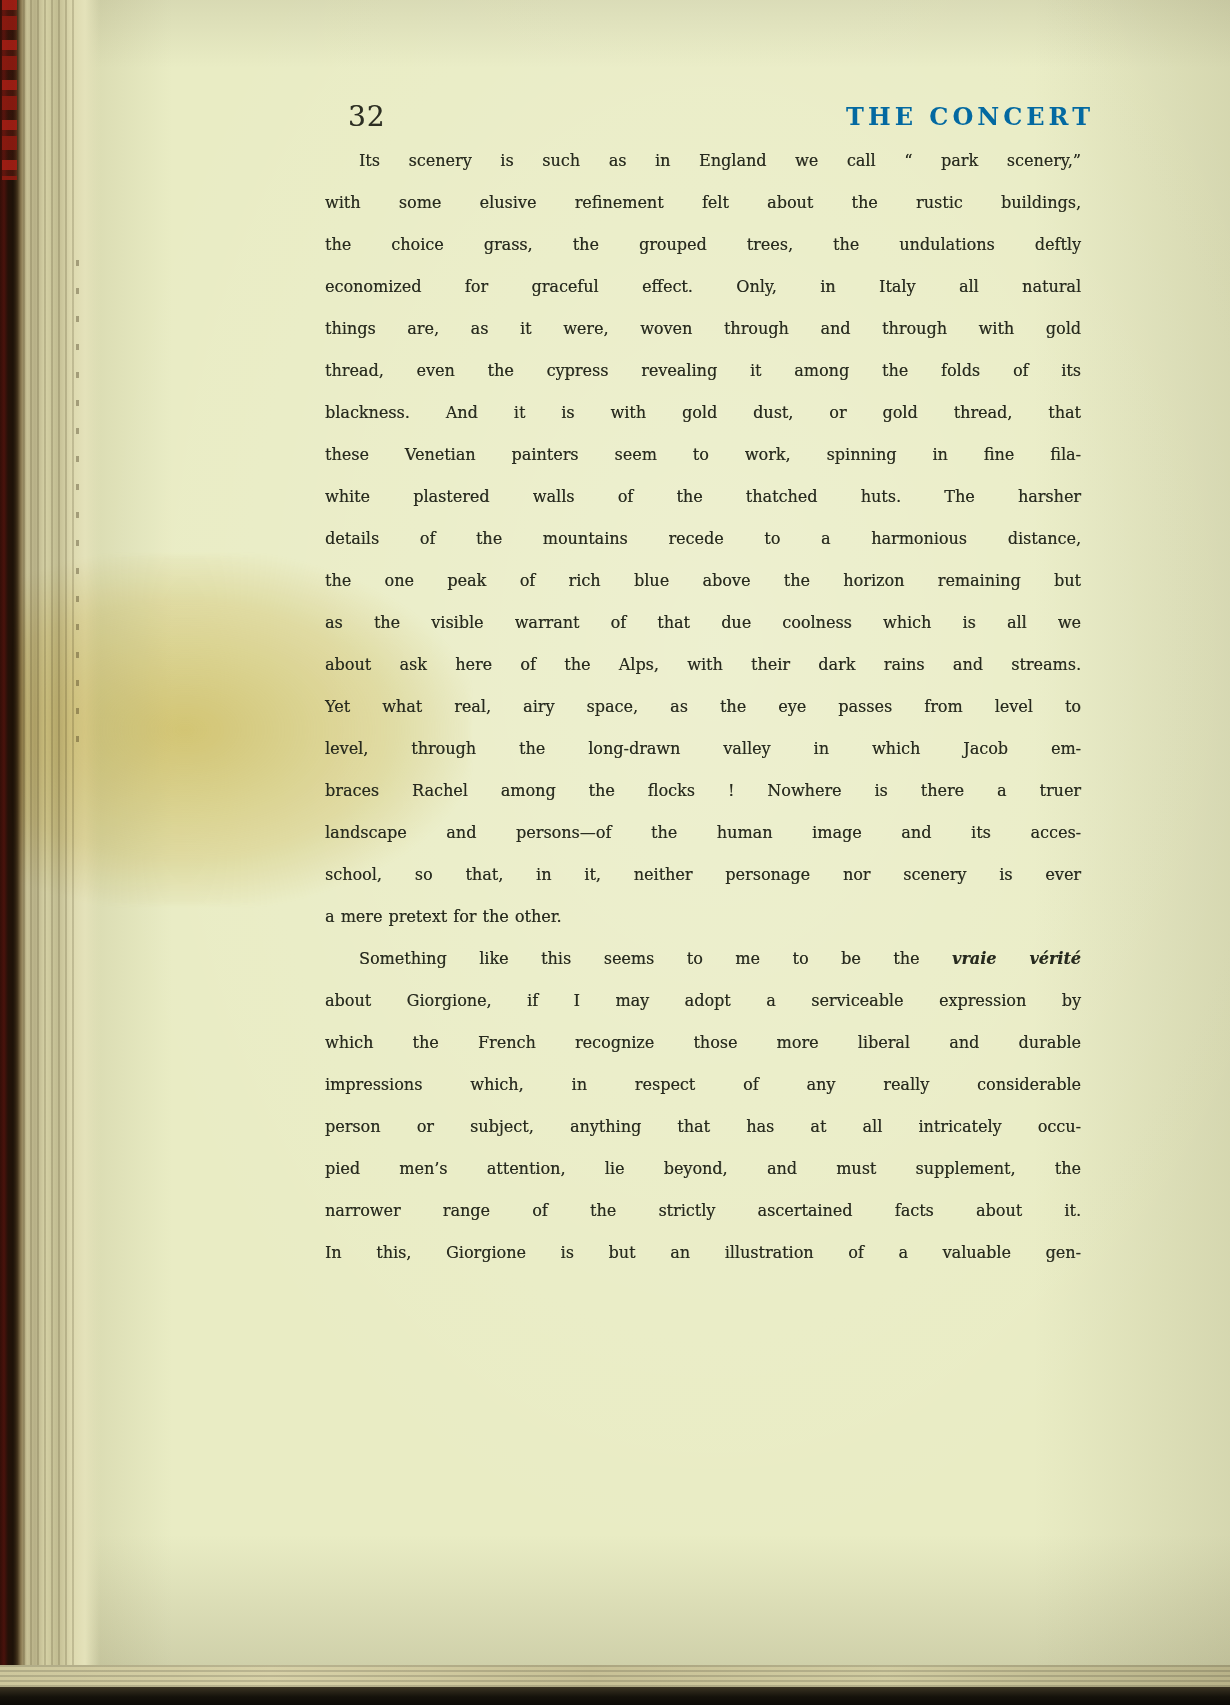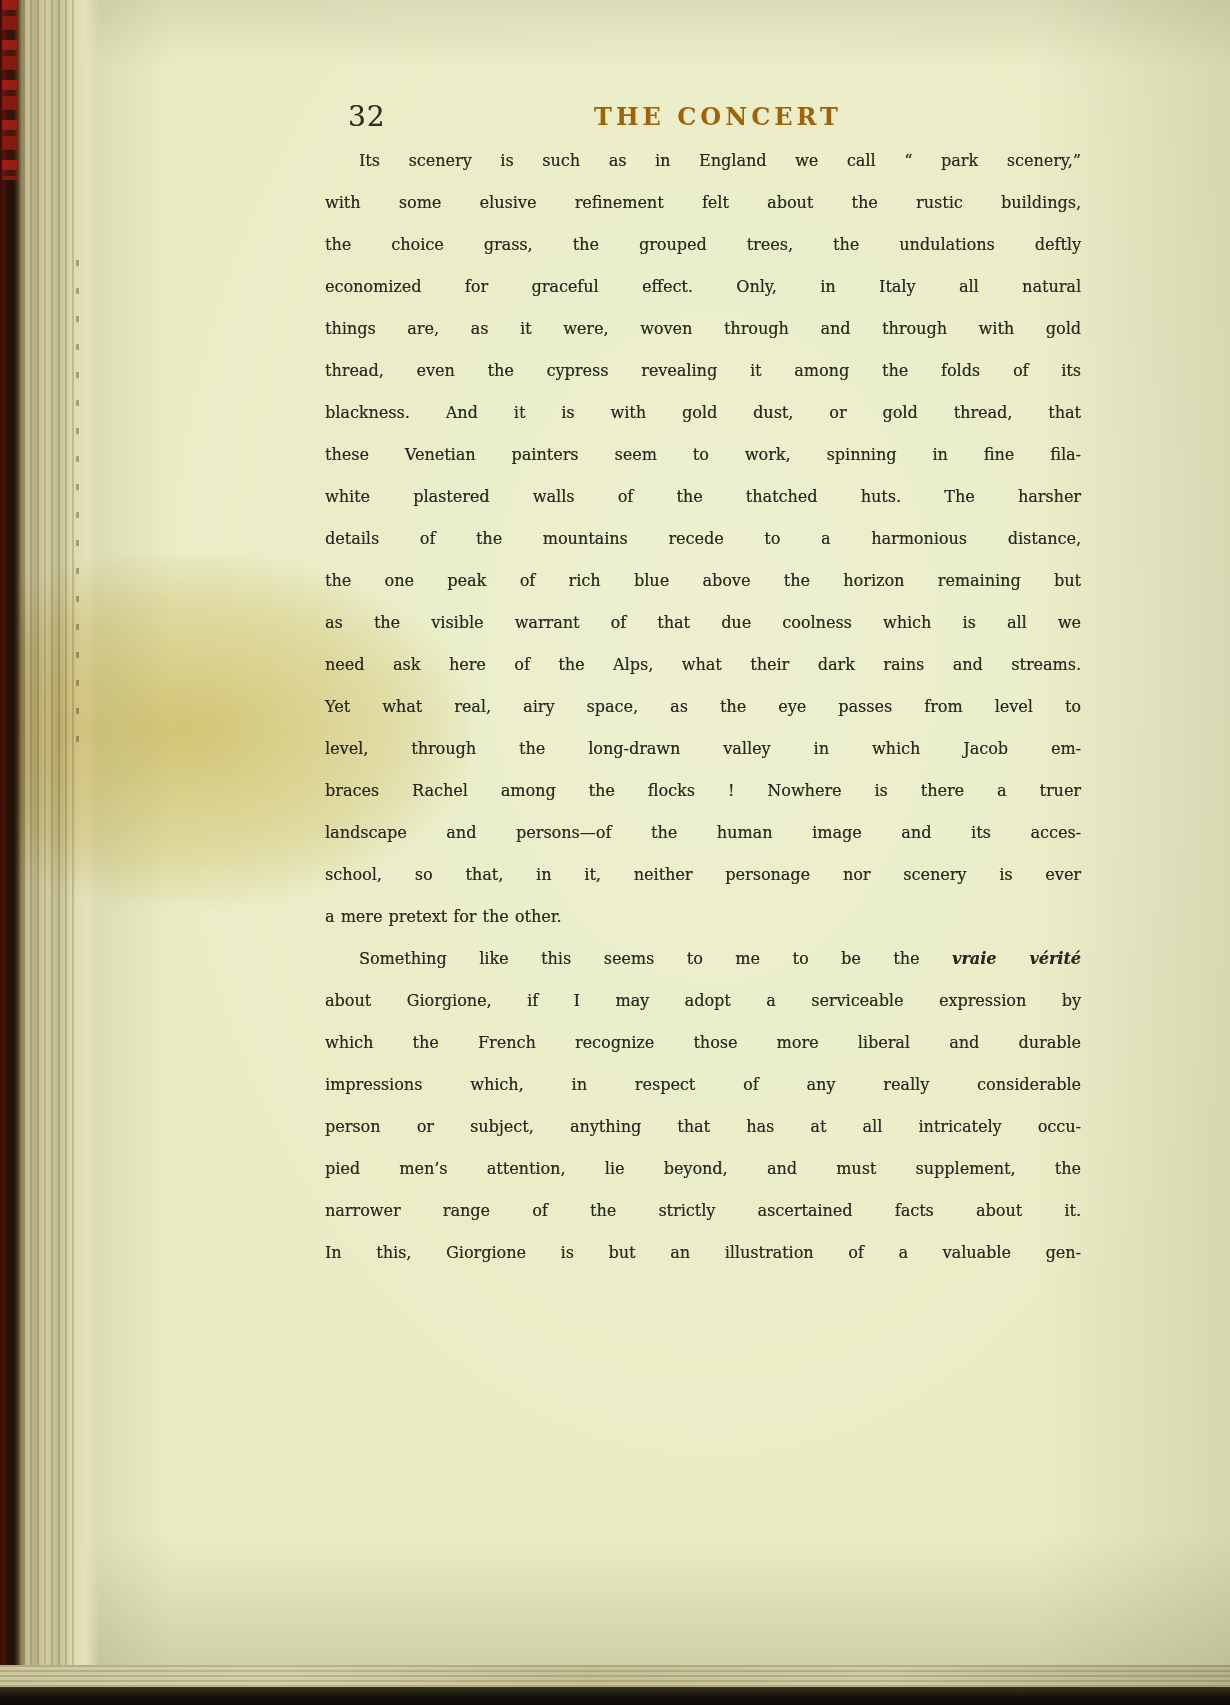--- a/index.html
+++ b/index.html
@@ -96,25 +96,25 @@
     position: absolute;
     left: 6px; top: 2px;
     font-size: 28px;
     letter-spacing: 1px;
     color: #2c2e22;
     text-shadow: 0.3px 0.3px 0 rgba(44,46,34,0.5);
   }
   .running-head {
     position: absolute;
     left: 0; right: 0; top: 4px;
-    text-align: center;
+    text-align: right;
     font-size: 24px;
     font-weight: 700;
     letter-spacing: 4px;
-    color: #a16207;
+    color: #0369a1;
   }
   .text-block {
     position: absolute;
     top: 140px; left: 325px;
     width: 756px;
     font-size: 16px;
     line-height: 42px;
     word-spacing: 1px;
     text-shadow: 0.3px 0.3px 0 rgba(39,42,30,0.55);
   }
@@ -153,21 +153,21 @@
           <div class="line">the choice grass, the grouped trees, the undulations deftly</div>
           <div class="line">economized for graceful effect.  Only, in Italy all natural</div>
           <div class="line">things are, as it were, woven through and through with gold</div>
           <div class="line">thread, even the cypress revealing it among the folds of its</div>
           <div class="line">blackness.  And it is with gold dust, or gold thread, that</div>
           <div class="line">these Venetian painters seem to work, spinning in fine fila-</div>
           <div class="line">white plastered walls of the thatched huts.  The harsher</div>
           <div class="line">details of the mountains recede to a harmonious distance,</div>
           <div class="line">the one peak of rich blue above the horizon remaining but</div>
           <div class="line">as the visible warrant of that due coolness which is all we</div>
-          <div class="line">need ask here of the Alps, what their dark rains and streams.</div>
+          <div class="line">about ask here of the Alps, with their dark rains and streams.</div>
           <div class="line">Yet what real, airy space, as the eye passes from level to</div>
           <div class="line">level, through the long-drawn valley in which Jacob em-</div>
           <div class="line">braces Rachel among the flocks !  Nowhere is there a truer</div>
           <div class="line">landscape and persons—of the human image and its acces-</div>
           <div class="line">school, so that, in it, neither personage nor scenery is ever</div>
           <div class="line short">a mere pretext for the other.</div>
         </div>
         <div class="para">
           <div class="line first"><span>Something like this seems to me to be the </span><span class="italic">vraie vérité</span></div>
           <div class="line">about Giorgione, if I may adopt a serviceable expression by</div>

